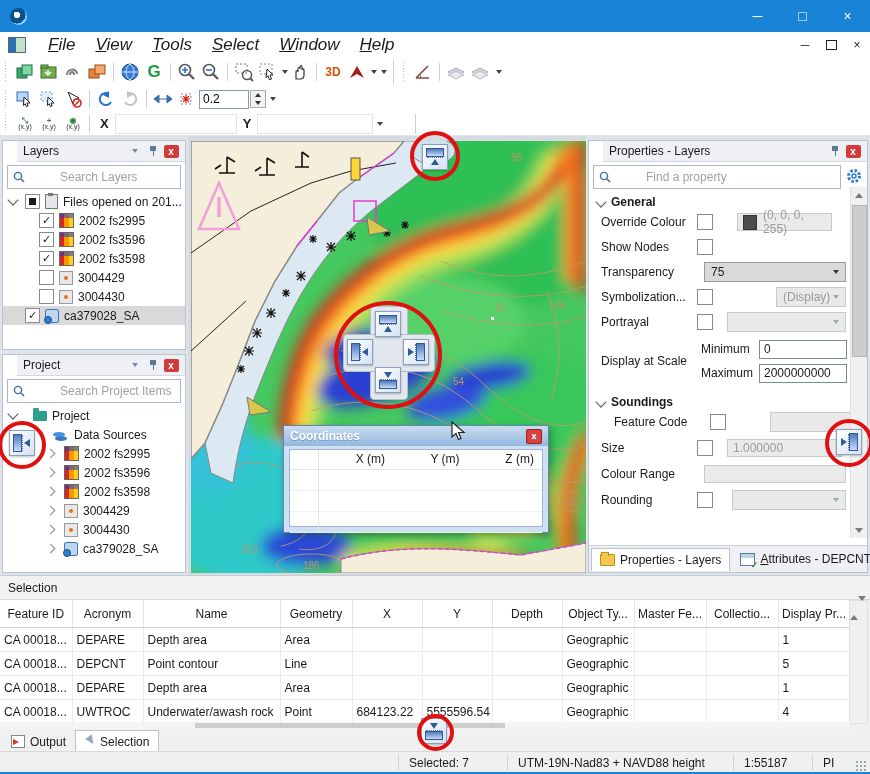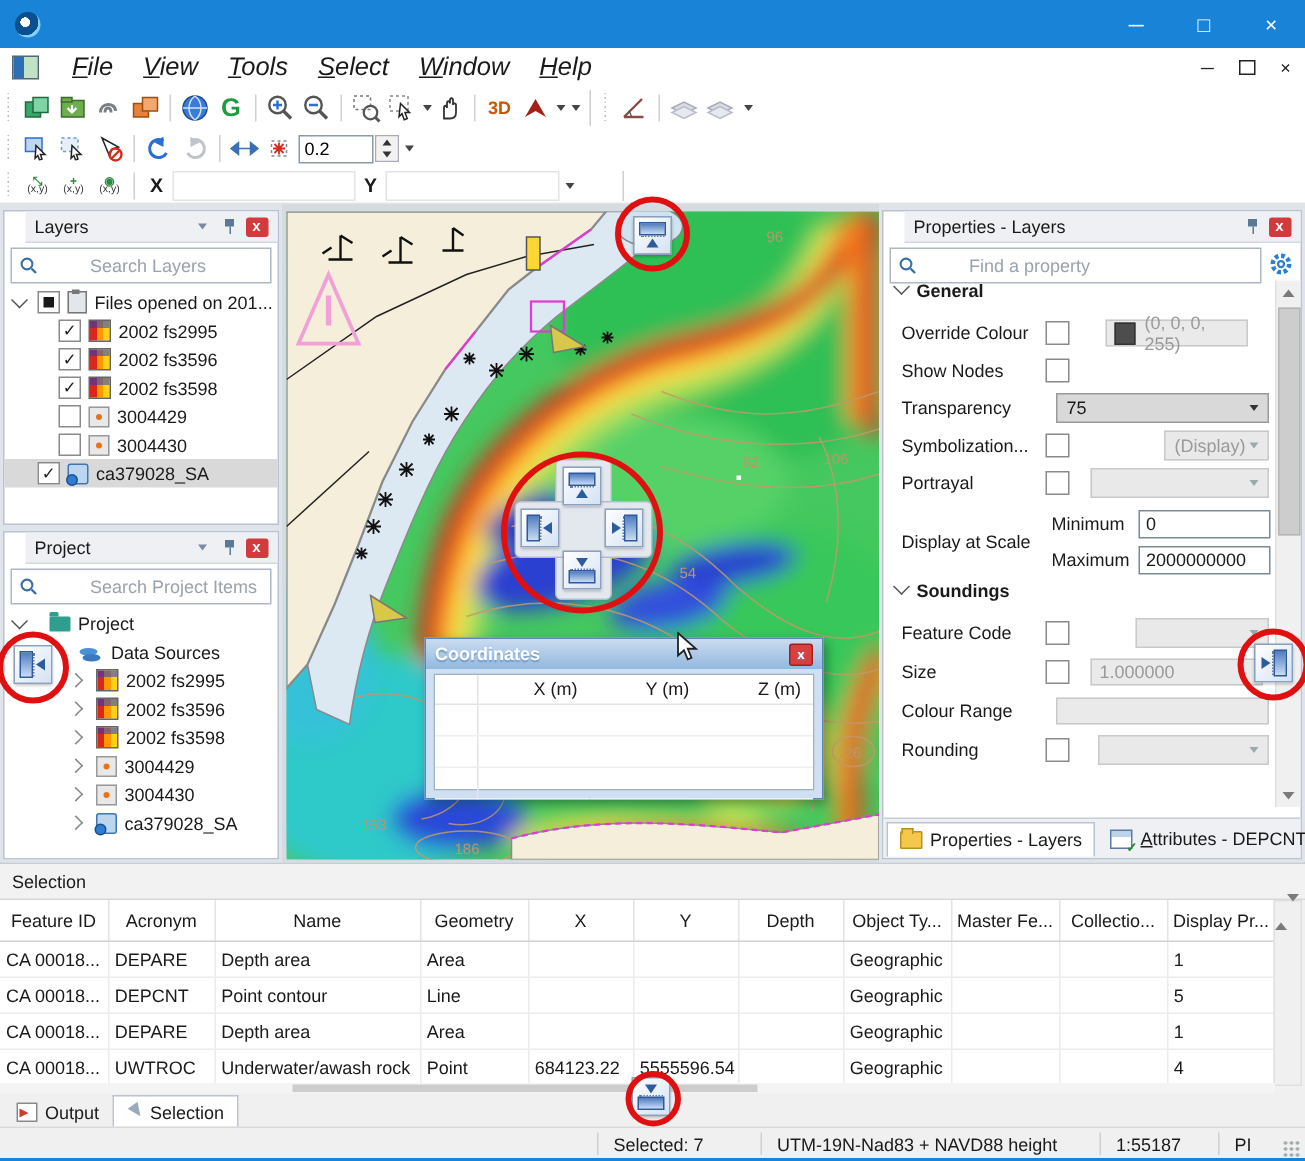--- a/index.html
+++ b/index.html
@@ -107,21 +107,21 @@
   .cw-title .ttl{flex:1;}
   .cw-close{width:14px;height:13px;background:#d84040;border:1px solid #a02020;border-radius:2px;color:#fff;font-size:9px;line-height:12px;text-align:center;font-weight:bold;}
   .cw-body{position:absolute;left:5px;right:5px;top:23px;bottom:5px;background:#fff;border:1px solid #9fb4cc;}
   .cw-table{width:100%;border-collapse:collapse;table-layout:fixed;font-size:12px;}
   .cw-table th{font-weight:normal;text-align:right;padding:2px 8px 3px 0;border-bottom:1px solid #e4e4e4;}
   .cw-table td{height:18px;border-bottom:1px solid #efefef;}
   .cw-table .c0{width:20px;border-right:1px solid #e4e4e4;}
   
   .prop-body{position:absolute;left:0;right:0;top:46px;bottom:34px;overflow:hidden;}
   .prow{display:flex;align-items:center;padding-left:12px;position:relative;}
-  .psection{height:22px;display:flex;align-items:flex-start;font-weight:bold;padding-left:4px;}
+  .psection{height:22px;display:flex;align-items:flex-end;font-weight:bold;padding-left:4px;}
   .psection .chev-d{margin-right:6px;margin-left:4px;}
   .plabel{width:96px;flex:none;}
   .pcb{width:14px;height:14px;border:1px solid #8a8a8a;background:#fff;flex:none;margin-right:8px;}
   .dfield{background:#eaeaea;border:1px solid #c9c9c9;color:#9a9a9a;height:18px;display:flex;align-items:center;padding:0 5px;box-sizing:border-box;}
   .swatch{width:13px;height:13px;background:#4d4d4d;border:1px solid #333;margin-right:6px;}
   .combo{height:20px;border:1px solid #9a9a9a;background:#d9d9d9;display:flex;align-items:center;justify-content:space-between;padding:0 6px;box-sizing:border-box;}
   .combo.dis{background:#e9e9e9;border-color:#c9c9c9;color:#9a9a9a;}
   .combo .caret{border-top-color:#333;margin:0;}
   .combo.dis .caret{border-top-color:#9aa;}
   .efield{height:19px;border:1px solid #7a8a99;background:#fff;display:flex;align-items:center;padding:0 4px;box-sizing:border-box;font-family:"Liberation Sans",sans-serif;font-size:12px;}
@@ -773,21 +773,21 @@
             <div style="display:flex;align-items:center;height:24px;">
               <span style="width:58px;">Maximum</span>
               <span class="efield" style="width:88px;">2000000000</span>
             </div>
           </div>
         </div>
         <div class="psection">
             <span class="chev-d"></span>
             <span>Soundings</span>
           </div>
-        <div class="prow" style="height:26px;">
+        <div class="prow" style="height:26px;margin-left:13px;">
           <span class="plabel">Feature Code</span>
           <span class="pcb"></span>
           <span class="combo dis" style="position:absolute;left:168px;width:89px;">
               <span></span>
               <span class="caret"></span>
             </span>
         </div>
         <div class="prow" style="height:26px;">
           <span class="plabel">Size</span>
           <span class="pcb"></span>

